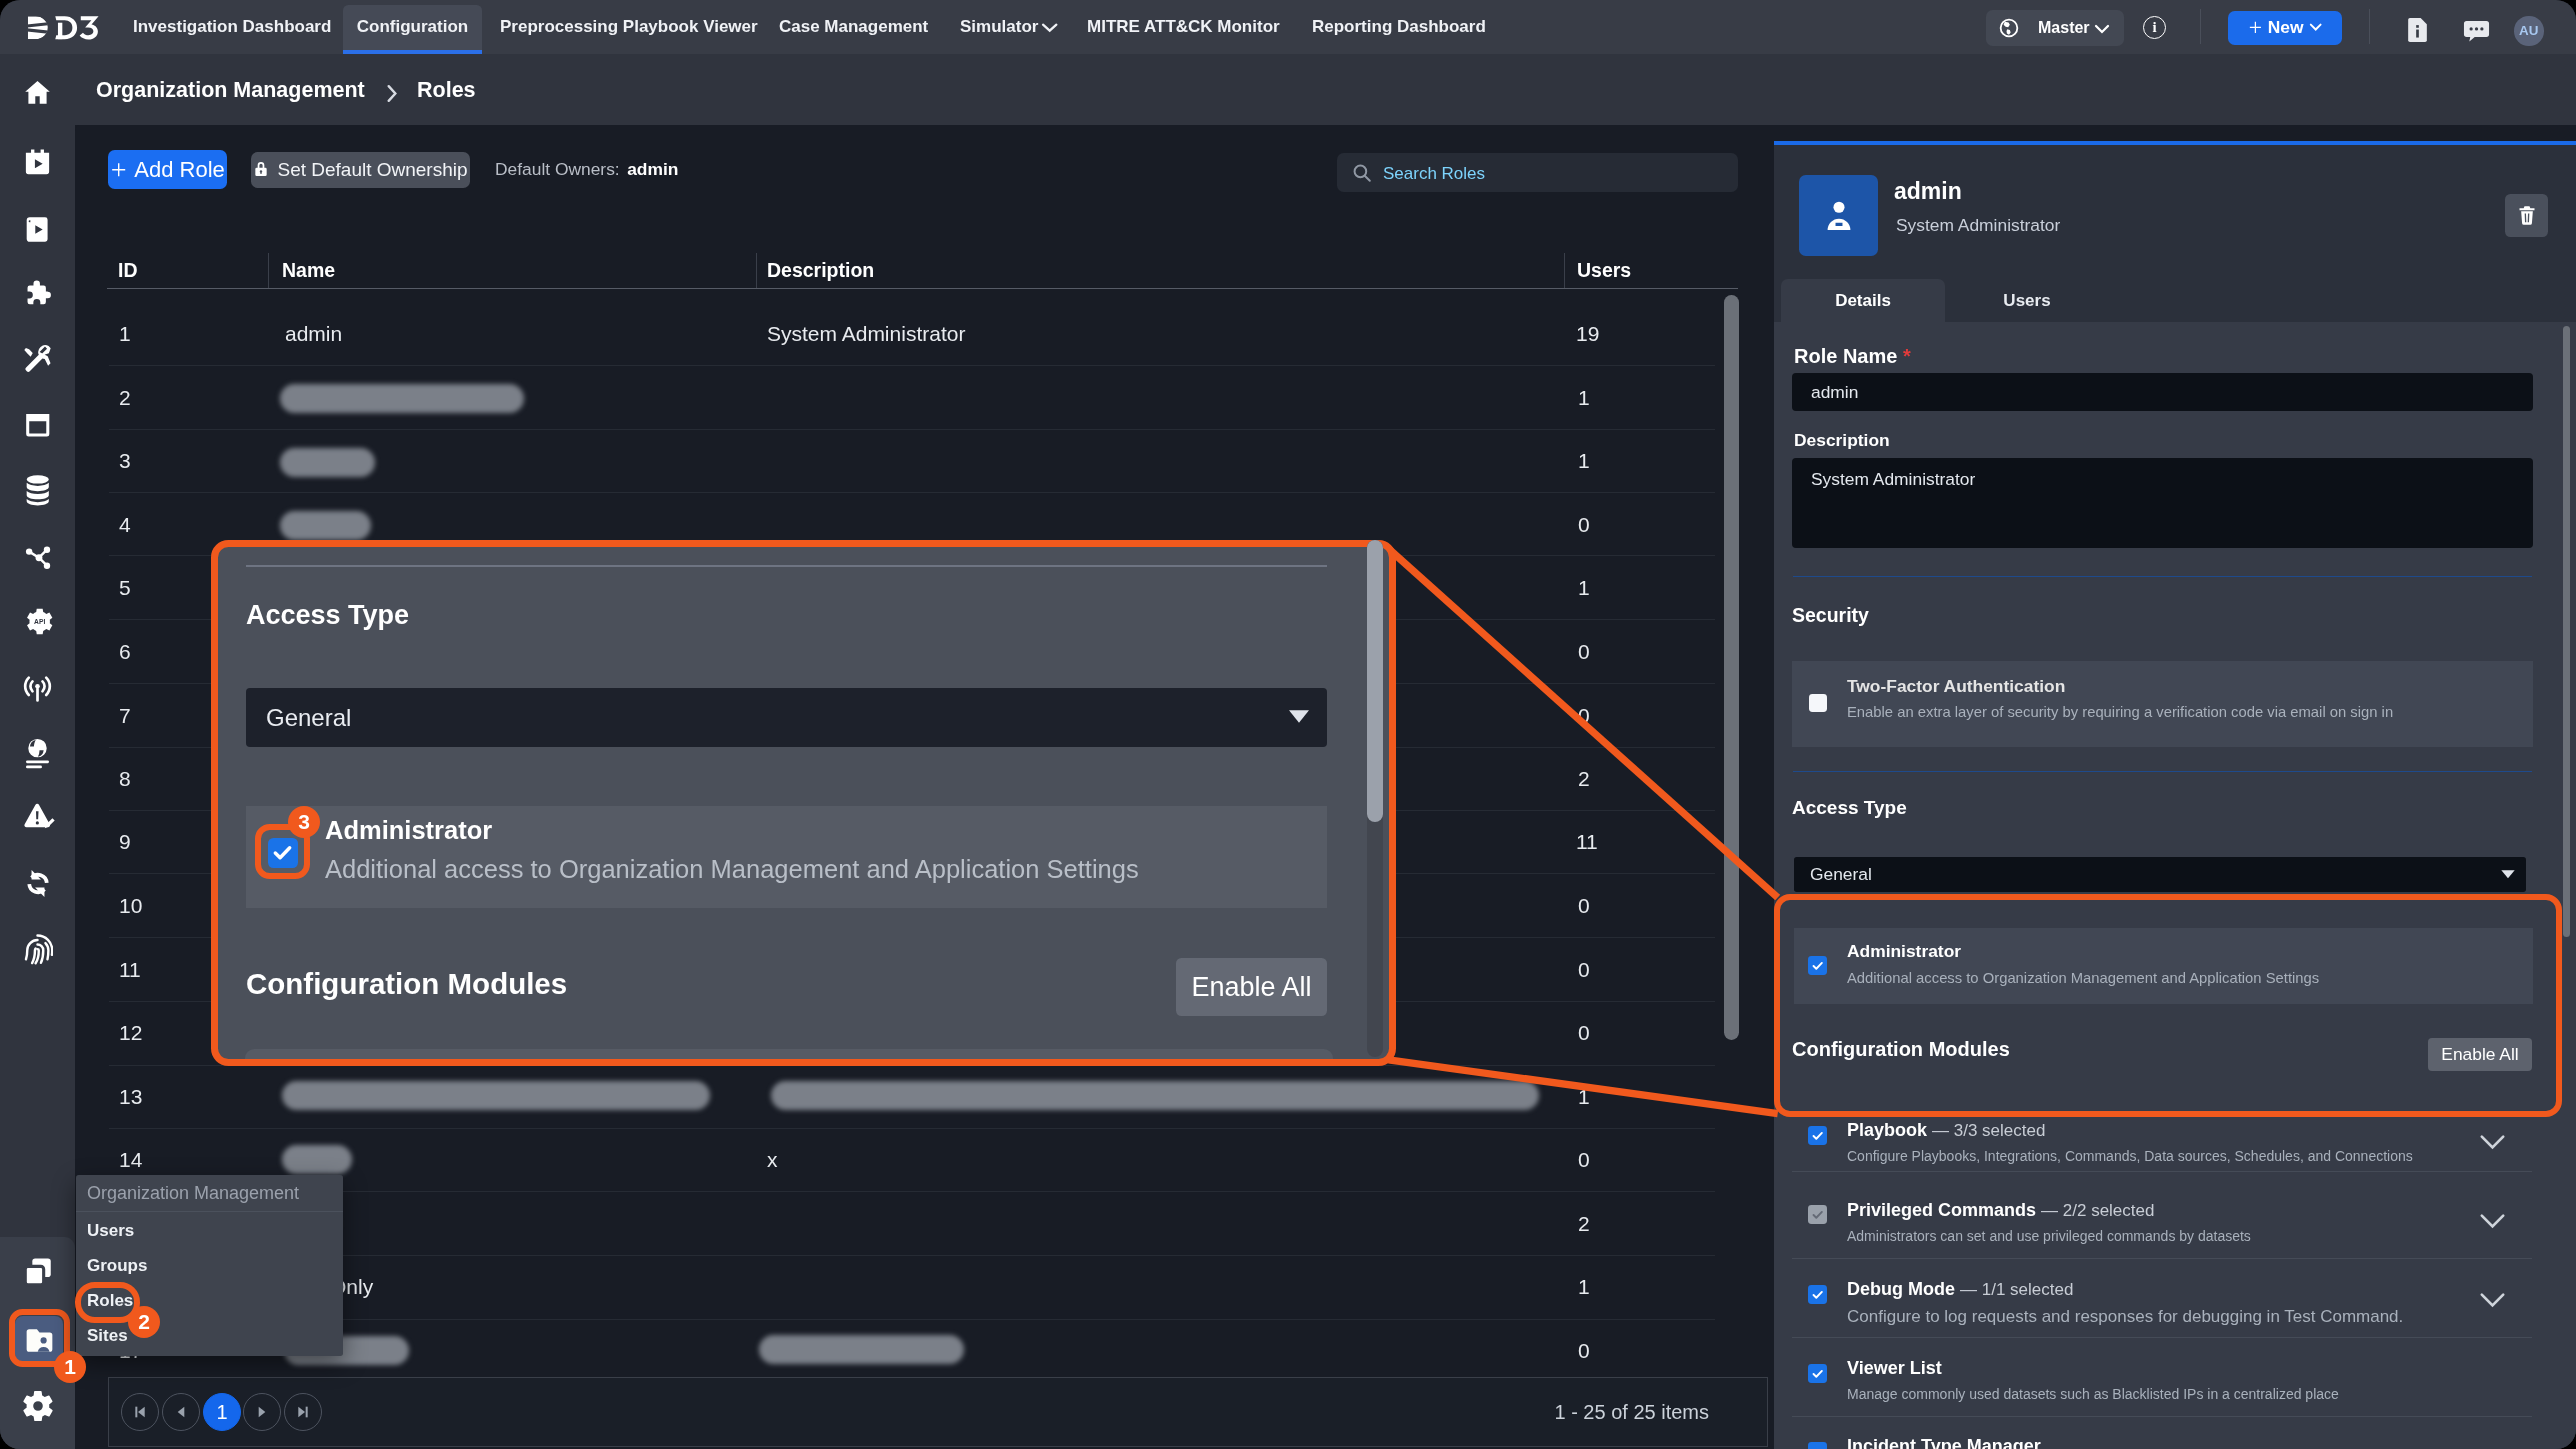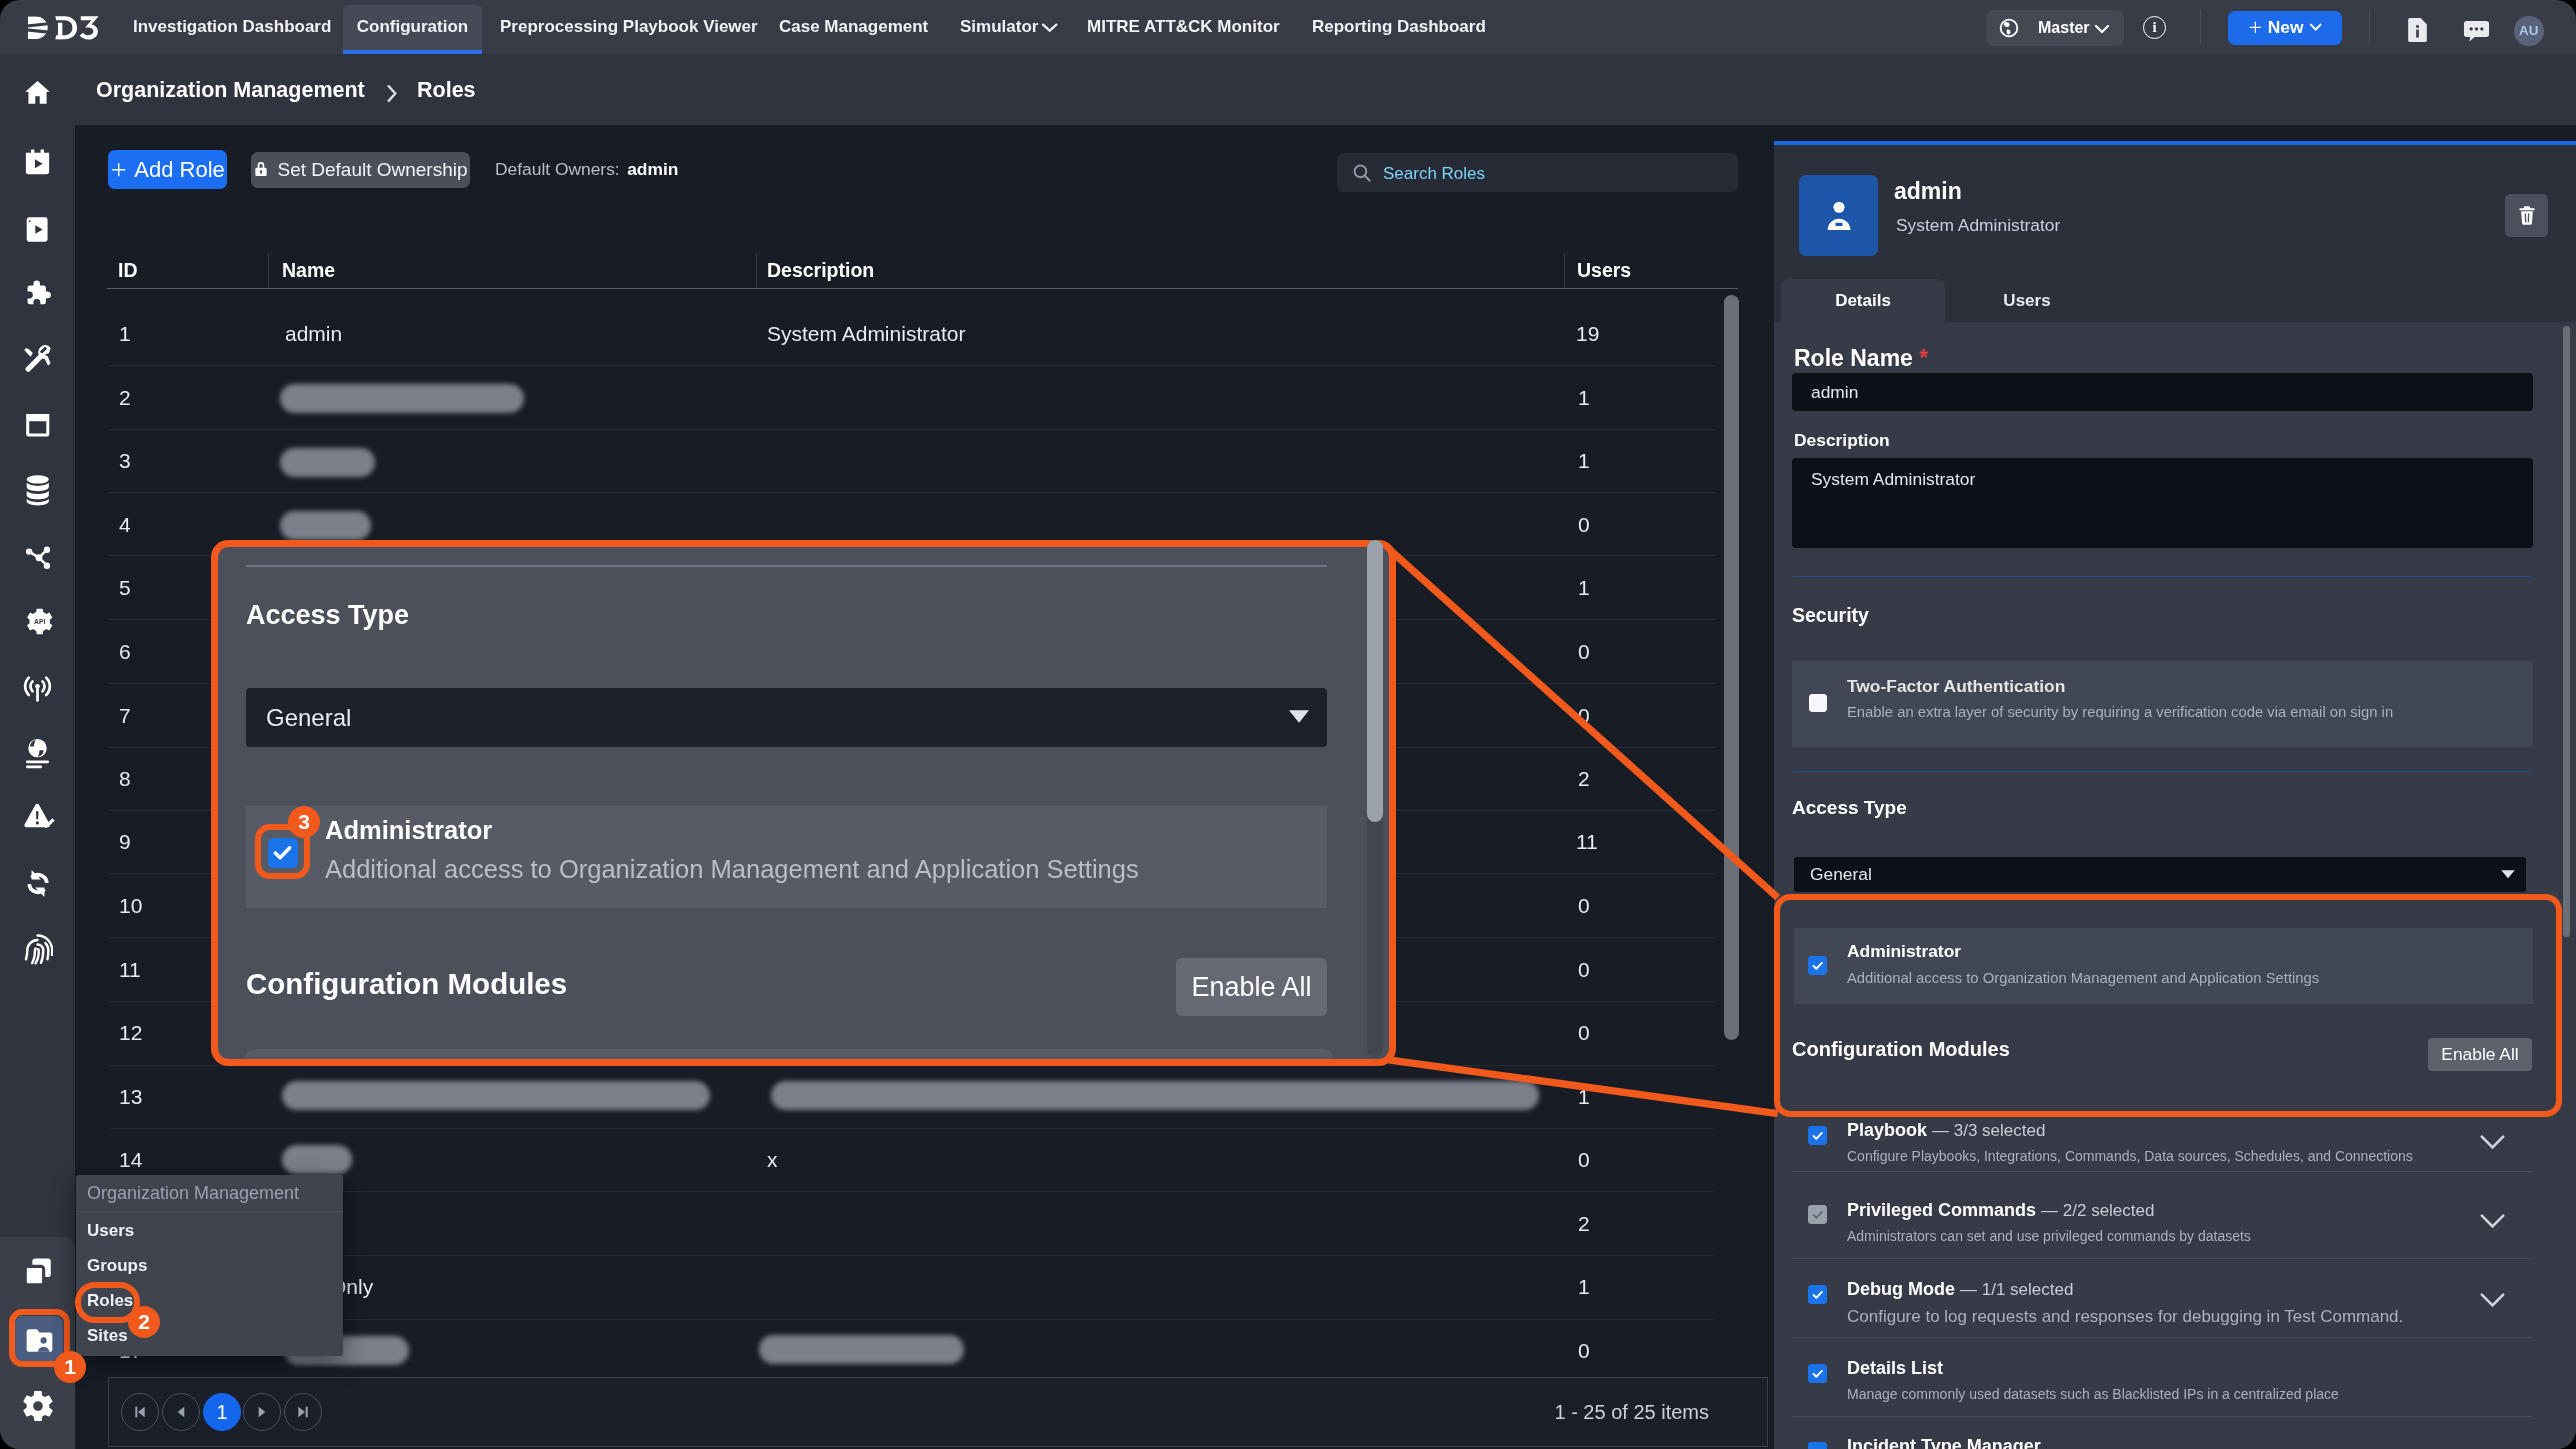--- a/index.html
+++ b/index.html
@@ -330,21 +330,21 @@
   <svg width="20" height="23" viewBox="0 0 24 26">
         <path d="M9 2h6l1 2.2h5v2.4H3V4.2h5zM5 7.8h14l-1.1 14.4a2 2 0 0 1-2 1.8H8.1a2 2 0 0 1-2-1.8zM9.2 10.5l.4 10.5h1.6L10.8 10.5zm4 0l-.4 10.5h1.6l.4-10.5z" fill="#fff" fill-rule="evenodd"></path>
       </svg>
 </div>
 
 <div class="ab" style="left:1781px;top:279px;width:164px;height:43px;background:#363b47;border-radius:6.7px 6.7px 0 0"></div>
 <div class="ab bold" style="left:1781px;top:291px;width:164px;text-align:center;font-size:17px;color:#fff">Details</div>
 <div class="ab bold" style="left:1945px;top:291px;width:164px;text-align:center;font-size:17px;color:#e8ebf0">Users</div>
 
 <div class="ab" style="left:1774px;top:322px;width:802px;height:1127px;background:#363b47"></div>
-<div class="ab bold" style="left:1794px;top:345px;font-size:23px;color:#fff">Role Name <span style="color:#e23b3b">*</span></div>
+<div class="ab bold" style="left:1794px;top:345px;font-size:20px;color:#fff">Role Name <span style="color:#e23b3b">*</span></div>
 <div class="ab" style="left:1792px;top:373px;width:741px;height:38px;background:#0c1017;border-radius:4px;display:flex;align-items:center;padding-left:19px;font-size:17.4px;color:#e4e8ee">admin</div>
 <div class="ab bold" style="left:1794px;top:430px;font-size:17.4px;color:#fff">Description</div>
 <div class="ab" style="left:1792px;top:458px;width:741px;height:90px;background:#0c1017;border-radius:4px;padding:10.7px 19px;font-size:17.4px;color:#e4e8ee">System Administrator</div>
 <div class="ab" style="left:1793px;top:576px;width:739px;height:0.7px;background:#1e4a8c"></div>
 <div class="ab bold" style="left:1792px;top:604px;font-size:19.5px;color:#fff">Security</div>
 <div class="ab" style="left:1792px;top:661px;width:741px;height:86px;background:#414754"></div>
 <div class="ab" style="left:1809px;top:694px;width:18px;height:18px;background:#f5f7fa;border-radius:3.4px"></div>
 <div class="ab bold" style="left:1847px;top:676px;font-size:17.4px;color:#e5e5e5">Two-Factor Authentication</div>
 <div class="ab" style="left:1847px;top:704px;font-size:14.8px;color:#a9b1bc">Enable an extra layer of security by requiring a verification code via email on sign in</div>
 <div class="ab" style="left:1793px;top:771px;width:739px;height:0.7px;background:#1e4a8c"></div>
@@ -395,21 +395,21 @@
 <div class="ab" style="left:1847px;top:1307px;font-size:17px;color:#a9b1bc">Configure to log requests and responses for debugging in Test Command.</div>
 <svg class="ic" style="left:2479px;top:1292px" width="27" height="17.4" viewBox="0 0 40 26">
       <path d="M4 4l16 16L36 4" stroke="#cfd4db" stroke-width="4" fill="none" stroke-linecap="round"></path>
     </svg>
 <div class="ab" style="left:1792px;top:1337px;width:740px;height:0.7px;background:#454b57"></div>
 <div class="ab" style="left:1808px;top:1364px;width:19px;height:19px;background:#1a73e8;border-radius:3.4px;display:flex;align-items:center;justify-content:center">
       <svg width="13.4" height="13.4" viewBox="0 0 24 24">
         <path d="M4.5 12.5l5 5L19.5 7" stroke="#fff" stroke-width="3.4" fill="none" stroke-linecap="round" stroke-linejoin="round"></path>
       </svg>
     </div>
-<div class="ab bold" style="left:1847px;top:1358px;font-size:18px;color:#fff">Details List</div>
+<div class="ab bold" style="left:1847px;top:1358px;font-size:18px;color:#fff">Viewer List</div>
 <div class="ab" style="left:1847px;top:1386px;font-size:14px;color:#a9b1bc">Manage commonly used datasets such as Blacklisted IPs in a centralized place</div>
 <div class="ab" style="left:1792px;top:1416px;width:740px;height:0.7px;background:#454b57"></div>
 <div class="ab" style="left:1808px;top:1442px;width:19px;height:19px;background:#1a73e8;border-radius:3.4px"></div>
 <div class="ab bold" style="left:1847px;top:1436px;font-size:18px;color:#fff">Incident Type Manager</div>
 
 <div class="ab" style="left:2563px;top:326px;width:7.4px;height:611px;background:#6b7078;border-radius:4px"></div>
 
 <svg class="ab" style="left:0;top:0" width="2576" height="1449" viewBox="0 0 3840 2160" pointer-events="none">
   <path d="M2070 818 L2650 1338" stroke="#f1591d" stroke-width="11" fill="none"></path>
   <path d="M2070 1580 L2650 1660" stroke="#f1591d" stroke-width="11" fill="none"></path>

